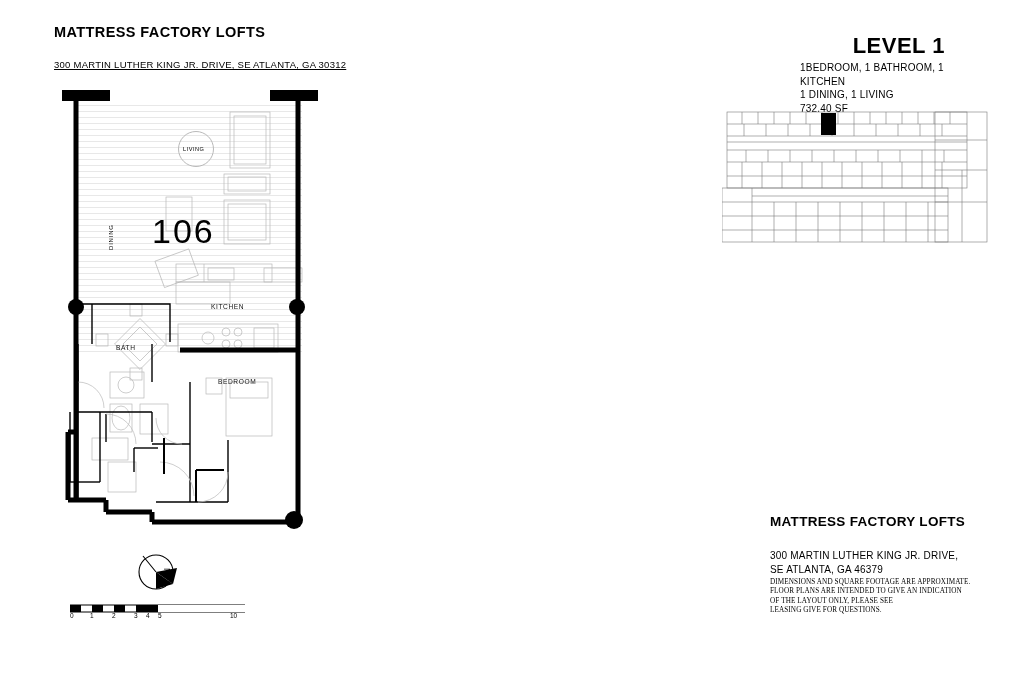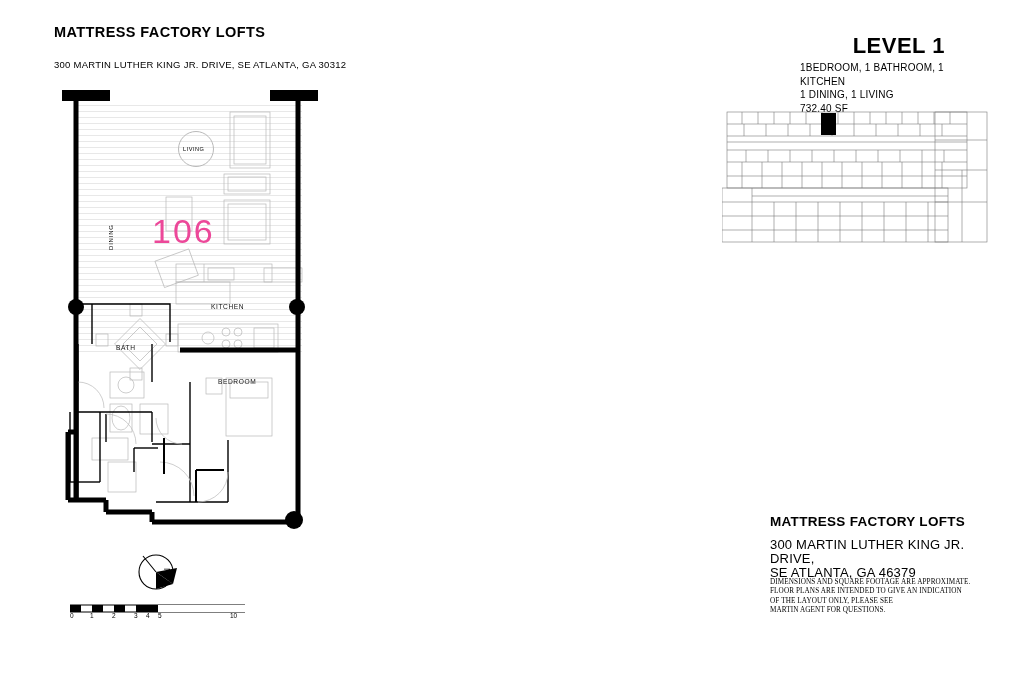--- a/index.html
+++ b/index.html
@@ -30,20 +30,21 @@
     font-size: 14.5px;
     font-weight: bold;
     letter-spacing: 0.4px;
   }
   .subtitle-main {
     position: absolute;
     left: 54px;
     top: 59px;
     font-size: 9.5px;
     letter-spacing: 0.25px;
+    text-decoration: underline;
   }
 
   
   .level-label {
     position: absolute;
     right: 35px;
     top: 33px;
     font-size: 22px;
     font-weight: bold;
     letter-spacing: 0.5px;
@@ -72,22 +73,22 @@
     position: absolute;
     left: 770px;
     top: 514px;
     font-size: 13.5px;
     font-weight: bold;
     letter-spacing: 0.3px;
   }
   .footer-addr {
     position: absolute;
     left: 770px;
-    top: 538px;
-    font-size: 13px;
+    top: 549px;
+    font-size: 10px;
     line-height: 14px;
     letter-spacing: 0.2px;
   }
   .footer-disclaimer {
     position: absolute;
     left: 770px;
     top: 578px;
     font-size: 7.2px;
     line-height: 9.4px;
     letter-spacing: 0.1px;
@@ -107,21 +108,21 @@
     font-size: 6.6px;
     letter-spacing: 0.6px;
     color: #111;
     white-space: nowrap;
   }
   .unit-number {
     position: absolute;
     left: 152px;
     top: 212px;
     font-size: 34px;
-    color: #ec4899;
+    color: #000000;
     letter-spacing: 2px;
     font-weight: normal;
   }
   .living-circle {
     position: absolute;
     left: 178px;
     top: 131px;
     width: 36px;
     height: 36px;
     border: 0.8px solid #b9b9b9;
@@ -448,16 +449,16 @@
 
   <div class="footer-title">MATTRESS FACTORY LOFTS</div>
   <div class="footer-addr">
     <div>300 MARTIN LUTHER KING JR. DRIVE,</div>
     <div>SE ATLANTA, GA 46379</div>
   </div>
   <div class="footer-disclaimer">
     <div>DIMENSIONS AND SQUARE FOOTAGE ARE APPROXIMATE.</div>
     <div>FLOOR PLANS ARE INTENDED TO GIVE AN INDICATION</div>
     <div>OF THE LAYOUT ONLY, PLEASE SEE</div>
-    <div>MARTIN AGENT FOR QUESTIONS.</div>
+    <div>LEASING GIVE FOR QUESTIONS.</div>
   </div>
 
 </div>
 
 </body></html>

